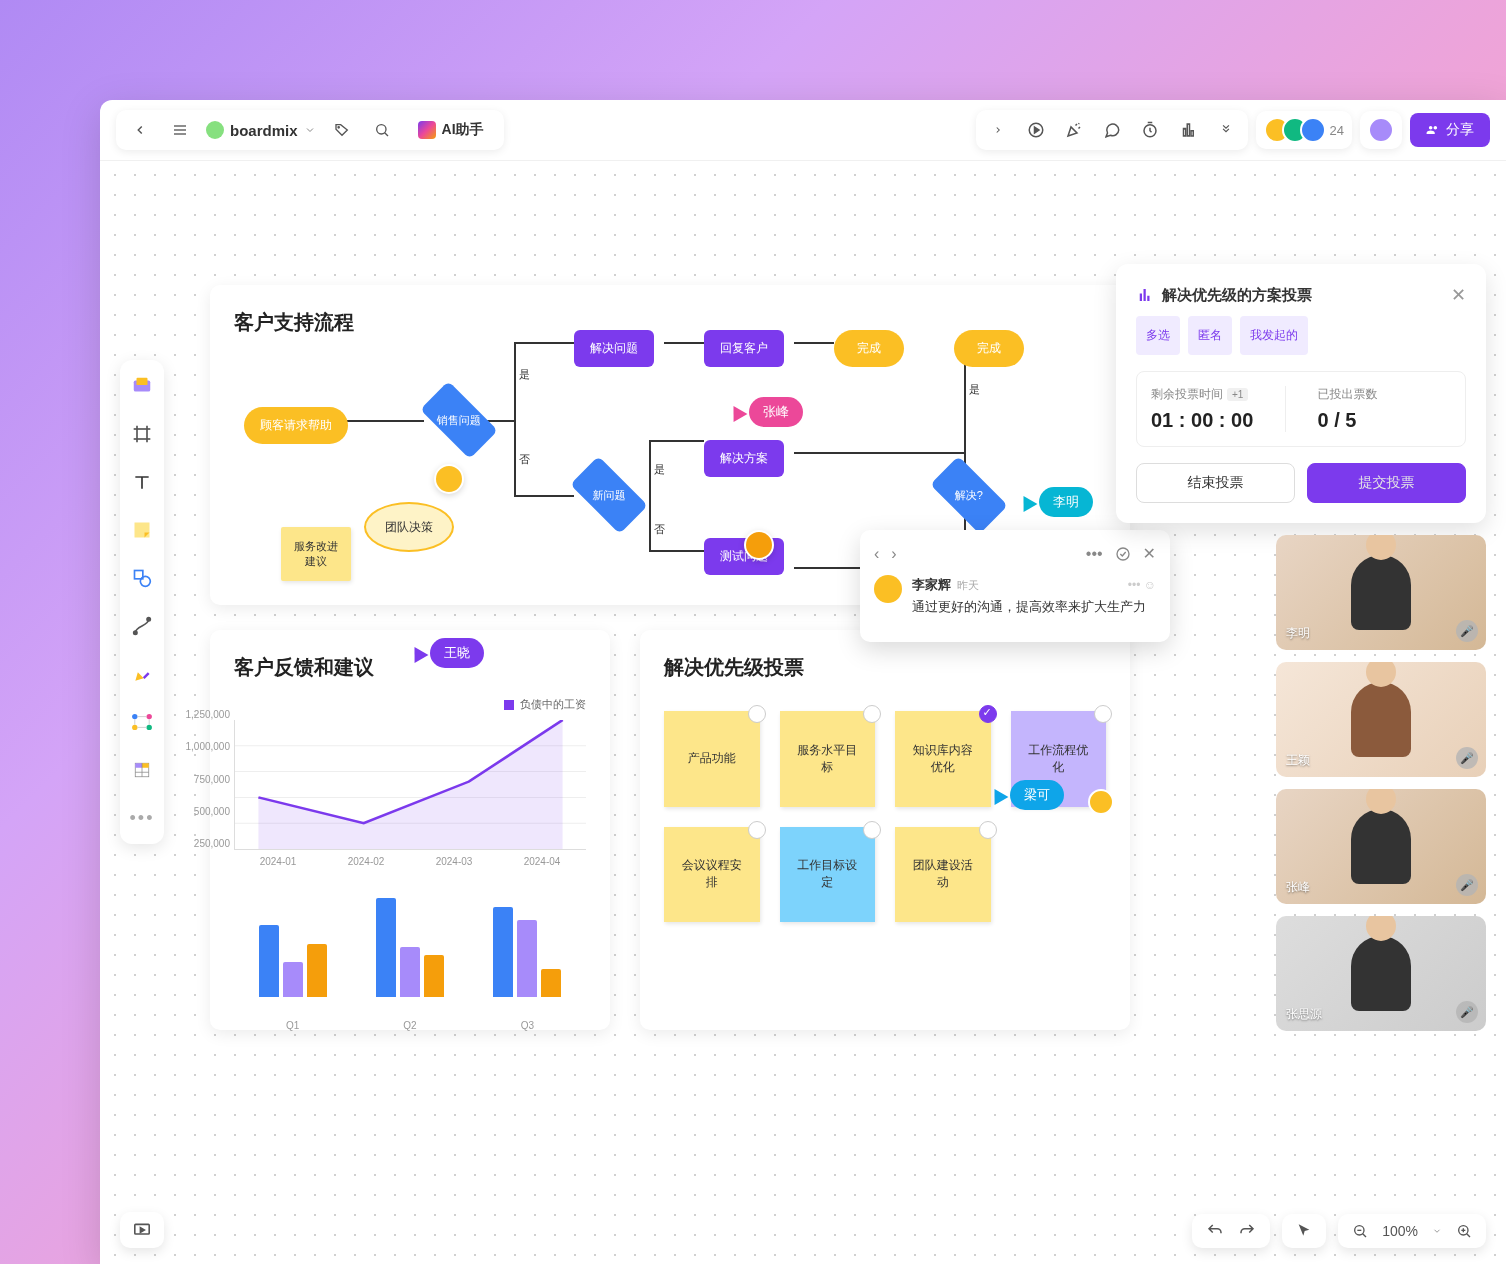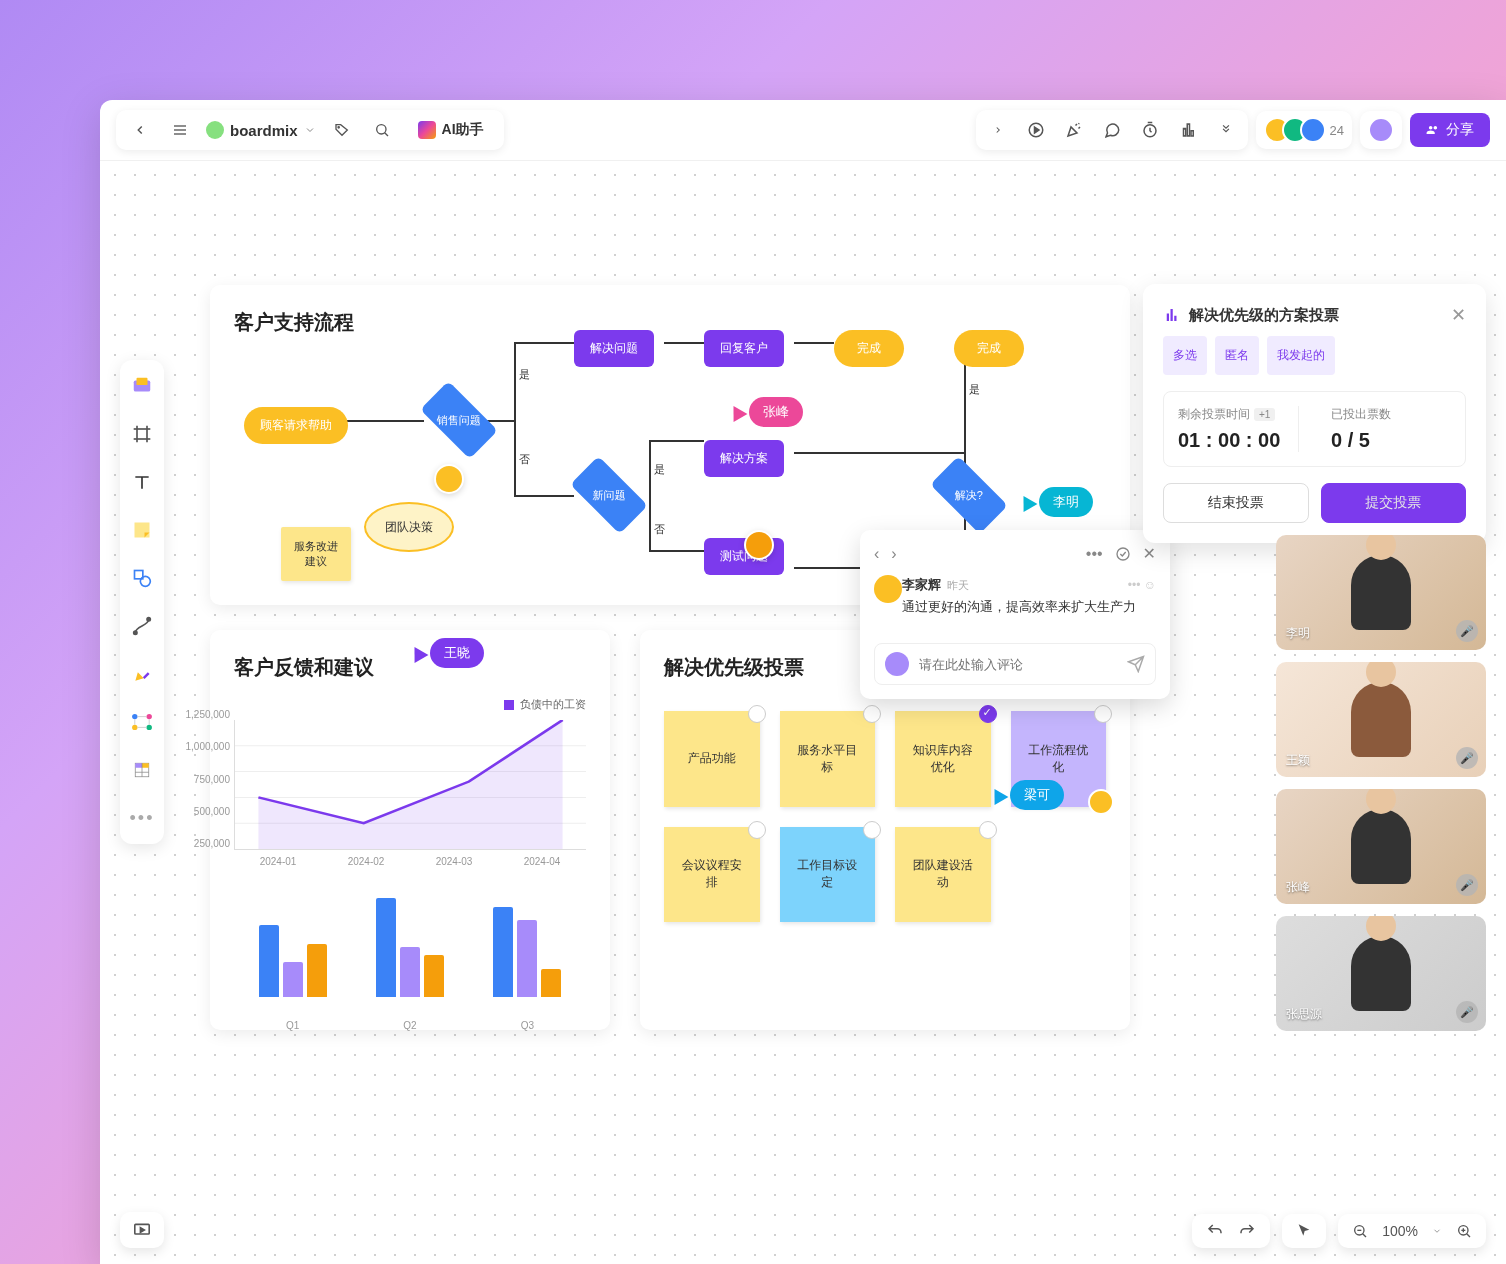--- a/index.html
+++ b/index.html
@@ -48,21 +48,21 @@
 .x-labels{display:flex;justify-content:space-around;font-size:10px;color:#999;margin-top:6px}
 .bar-chart{height:110px;display:flex;justify-content:space-around;align-items:flex-end;margin-top:20px}
 .bar-group{display:flex;gap:4px;align-items:flex-end}
 .bar{width:20px;border-radius:2px 2px 0 0}
 .vote-card{left:540px;top:470px;width:490px;height:400px;padding:24px}
 .sticky-grid{display:grid;grid-template-columns:repeat(4,1fr);gap:20px;margin-top:30px}
 .sticky{aspect-ratio:1;padding:12px;font-size:12px;color:#333;display:flex;align-items:center;justify-content:center;text-align:center;position:relative;box-shadow:1px 2px 4px rgba(0,0,0,0.1)}
 .sticky-check{position:absolute;top:-6px;right:-6px;width:18px;height:18px;border-radius:50%;background:#fff;border:1.5px solid #ccc}
 .sticky-check.checked{background:#7c3aed;border-color:#7c3aed}
 .sticky-check.checked::after{content:"✓";color:#fff;font-size:11px;position:absolute;top:0;left:3px}
-.vote-panel{position:absolute;right:20px;top:124px;width:343px;background:#fff;border-radius:12px;box-shadow:0 8px 24px rgba(0,0,0,0.12);padding:20px}
+.vote-panel{position:absolute;right:20px;top:104px;width:370px;background:#fff;border-radius:12px;box-shadow:0 8px 24px rgba(0,0,0,0.12);padding:20px}
 .vote-header{display:flex;align-items:center;gap:8px;margin-bottom:10px}
 .vote-icon{width:18px;height:18px;color:#7c3aed}
 .vote-title{font-size:15px;font-weight:600;color:#333;flex:1}
 .close-x{color:#999;cursor:pointer;font-size:18px}
 .vote-tags{display:flex;gap:8px;margin-bottom:16px}
 .vote-tag{background:#f0ebff;color:#7c3aed;padding:11px 10px;border-radius:4px;font-size:12px}
 .vote-stats{display:flex;gap:16px;margin-bottom:16px;border:1px solid #eee;border-radius:8px;padding:14px}
 .stat-col{flex:1}
 .stat-col:first-child{border-right:1px solid #eee}
 .stat-label{font-size:12px;color:#888;margin-bottom:6px;display:flex;align-items:center;gap:4px}
@@ -72,21 +72,21 @@
 .btn{flex:1;padding:10px;border-radius:8px;text-align:center;font-size:14px;cursor:pointer;border:1px solid #ddd;background:#fff;color:#333}
 .btn.primary{background:#7c3aed;color:#e5e5e5;border-color:#7c3aed}
 .video-grid{position:absolute;right:20px;top:375px;width:210px;display:flex;flex-direction:column;gap:12px}
 .video{height:115px;border-radius:10px;background:linear-gradient(135deg,#e8d5c4,#d4b896);position:relative;overflow:hidden;display:flex;align-items:center;justify-content:center}
 .video-name{position:absolute;bottom:8px;left:10px;color:#fff;font-size:12px;text-shadow:0 1px 2px rgba(0,0,0,0.5)}
 .mic{position:absolute;bottom:8px;right:8px;width:22px;height:22px;border-radius:50%;background:rgba(180,180,180,0.8);display:flex;align-items:center;justify-content:center;color:#fff;font-size:11px}
 .person{width:60px;height:75px;background:#333;border-radius:30px 30px 8px 8px;position:relative}
 .person::before{content:"";position:absolute;top:-25px;left:15px;width:30px;height:30px;border-radius:50%;background:#e8c5a0}
 .comment-box{position:absolute;left:760px;top:370px;width:310px;background:#fff;border-radius:10px;box-shadow:0 8px 24px rgba(0,0,0,0.15);padding:14px}
 .comment-head{display:flex;align-items:center;gap:12px;margin-bottom:12px;color:#888}
-.comment-body{display:flex;margin-bottom:27px}
+.comment-body{display:flex;gap:10px;margin-bottom:12px}
 .comment-avatar{width:28px;height:28px;border-radius:50%;background:#fbbf24;flex-shrink:0}
 .comment-text{flex:1}
 .comment-name{font-size:13px;font-weight:600;color:#333}
 .comment-time{font-size:11px;color:#aaa;margin-left:6px}
 .comment-msg{font-size:13px;color:#333;margin-top:4px}
 .comment-input{display:flex;align-items:center;gap:10px;border:1px solid #eee;border-radius:8px;padding:8px 10px}
 .comment-input input{border:none;outline:none;flex:1;font-size:13px}
 .bottom-bar{position:absolute;bottom:16px;right:20px;display:flex;gap:12px}
 .bb-group{background:#fff;border-radius:10px;box-shadow:0 4px 12px rgba(0,0,0,0.1);padding:8px 14px;display:flex;align-items:center;gap:14px;color:#555;font-size:14px}
 .present-btn{position:absolute;bottom:16px;left:20px;background:#fff;border-radius:10px;box-shadow:0 4px 12px rgba(0,0,0,0.1);padding:10px 12px;cursor:pointer}
@@ -417,29 +417,20 @@
       <div class="comment-body">
         <div class="comment-avatar"></div>
         <div class="comment-text">
           <div style="display:flex;align-items:center;justify-content:space-between">
             <div><span class="comment-name">李家辉</span><span class="comment-time">昨天</span></div>
             <span style="color:#ccc;font-size:12px">••• ☺</span>
           </div>
           <div class="comment-msg">通过更好的沟通，提高效率来扩大生产力</div>
         </div>
       </div>
-      <div class="comment-input">
-        <div style="width:24px;height:24px;border-radius:50%;background:#a78bfa"></div>
-        <input placeholder="请在此处输入评论" style="">
-        <span style="color:#aaa">
-            <svg width="18" height="18" viewBox="0 0 24 24" fill="none" stroke="currentColor" stroke-width="2">
-              <path d="M22 2L11 13M22 2l-7 20-4-9-9-4z"></path>
-            </svg>
-          </span>
-      </div>
     </div>
 
     <div class="vote-panel">
       <div class="vote-header">
         <svg class="vote-icon" viewBox="0 0 24 24" fill="currentColor">
             <rect x="5" y="10" width="3" height="10"></rect>
             <rect x="10" y="4" width="3" height="16"></rect>
             <rect x="15" y="13" width="3" height="7"></rect>
           </svg>
         <div class="vote-title">解决优先级的方案投票</div>

